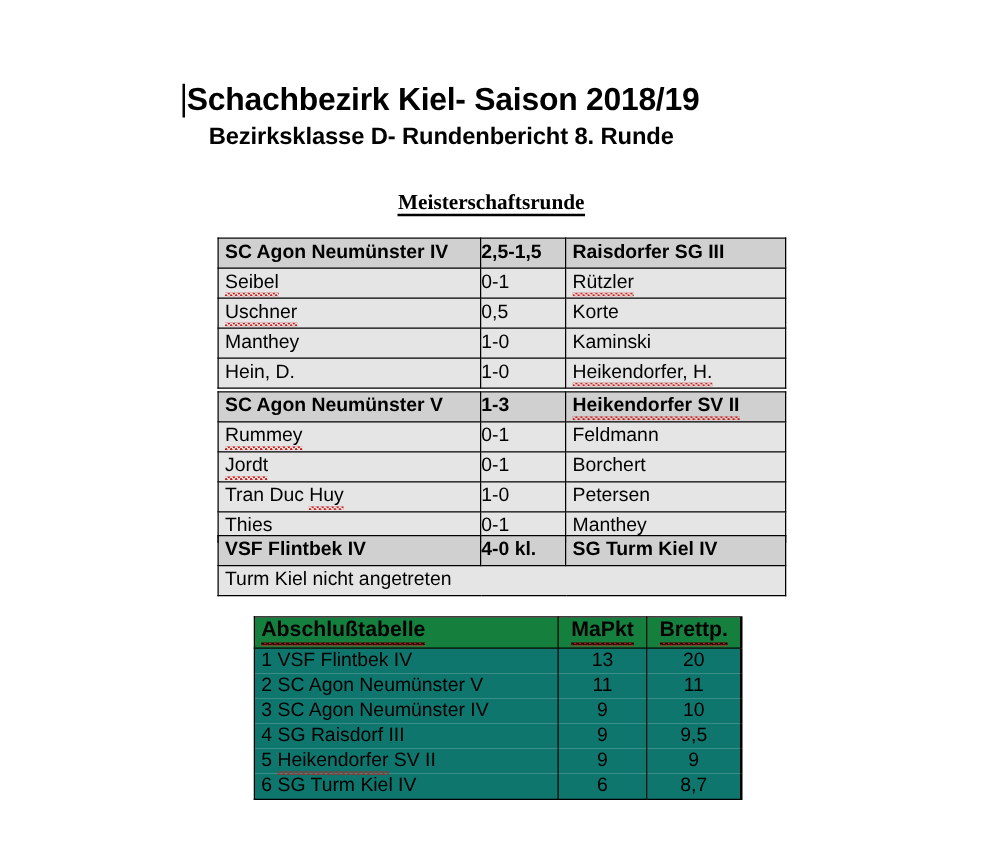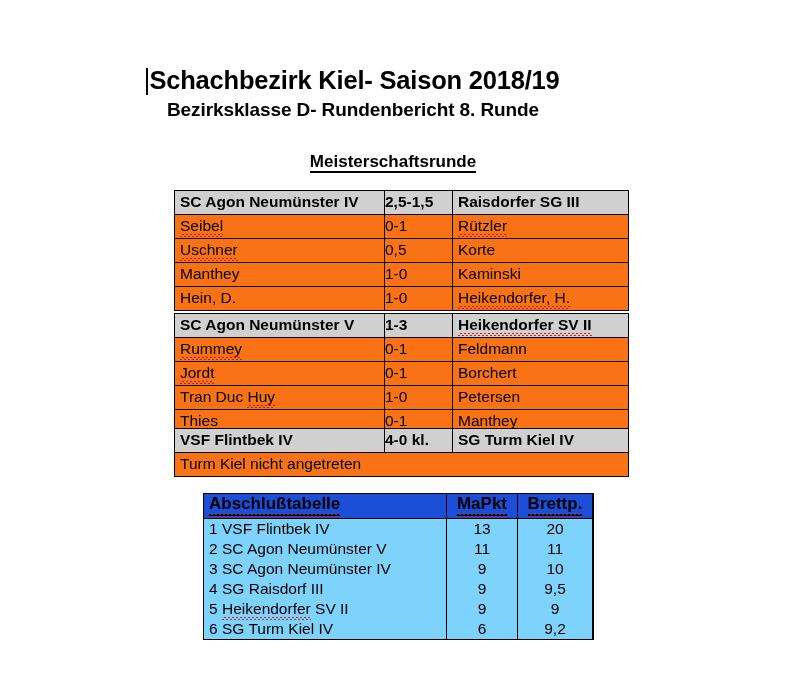--- a/index.html
+++ b/index.html
@@ -54,38 +54,39 @@
     left: 0;
     top: 152px;
     width: 786px;
     text-align: center;
     font-size: 17px;
     font-weight: bold;
   }
   .section-heading span {
     border-bottom: 2px solid #000;
     padding-bottom: 0px;
+    font-family: Liberation Serif, serif;
   }
 
   
   .match-table {
     position: absolute;
     left: 174px;
     width: 441px;
     border-collapse: collapse;
     table-layout: fixed;
     font-size: 15.5px;
   }
   .match-table td {
     border: 1px solid #000000;
     padding: 1px 0 2px 5px;
     height: 20px;
     line-height: 1.08;
     vertical-align: middle;
-    background: #f97316;
+    background: #e5e5e5;
   }
   .match-table tr.head td {
     background: #d0d0d0;
     font-weight: bold;
   }
   .col-home   { width: 204px; }
   .col-score  { width: 67px;  text-align: left; padding-left: 0 !important; }
   .col-away   { width: 170px; }
 
   .t1 { top: 190px; }
@@ -102,26 +103,26 @@
     width: 383px;
     border-collapse: collapse;
     table-layout: fixed;
     font-size: 15.5px;
   }
   .standings td {
     padding: 0px 0 1px 5px;
     height: 19px;
     line-height: 1.1;
     vertical-align: middle;
-    background: #7dd3fc;
+    background: #0f766e;
     border-left: 1px solid #000;
     border-right: 1px solid #000;
   }
   .standings tr.head td {
-    background: #1d4ed8;
+    background: #15803d;
     font-weight: bold;
     font-size: 17px;
     border-top: 1px solid #000;
     border-bottom: 1px solid #000;
     height: 23px;
   }
   .standings tr.head td .ul {
     border-bottom: 2px solid #000;
     display: inline-block;
     padding-bottom: 0px;
@@ -268,16 +269,16 @@
     <td class="st-bp">9,5</td>
   </tr>
   <tr>
     <td class="st-team"><span class="st-rank">5</span><span class="sq">Heikendorfer</span> SV II</td>
     <td class="st-mp">9</td>
     <td class="st-bp">9</td>
   </tr>
   <tr class="last">
     <td class="st-team"><span class="st-rank">6</span><span>SG Turm Kiel IV</span></td>
     <td class="st-mp">6</td>
-    <td class="st-bp">9,2</td>
+    <td class="st-bp">8,7</td>
   </tr>
 </tbody>
   </table>
 
 </body></html>

